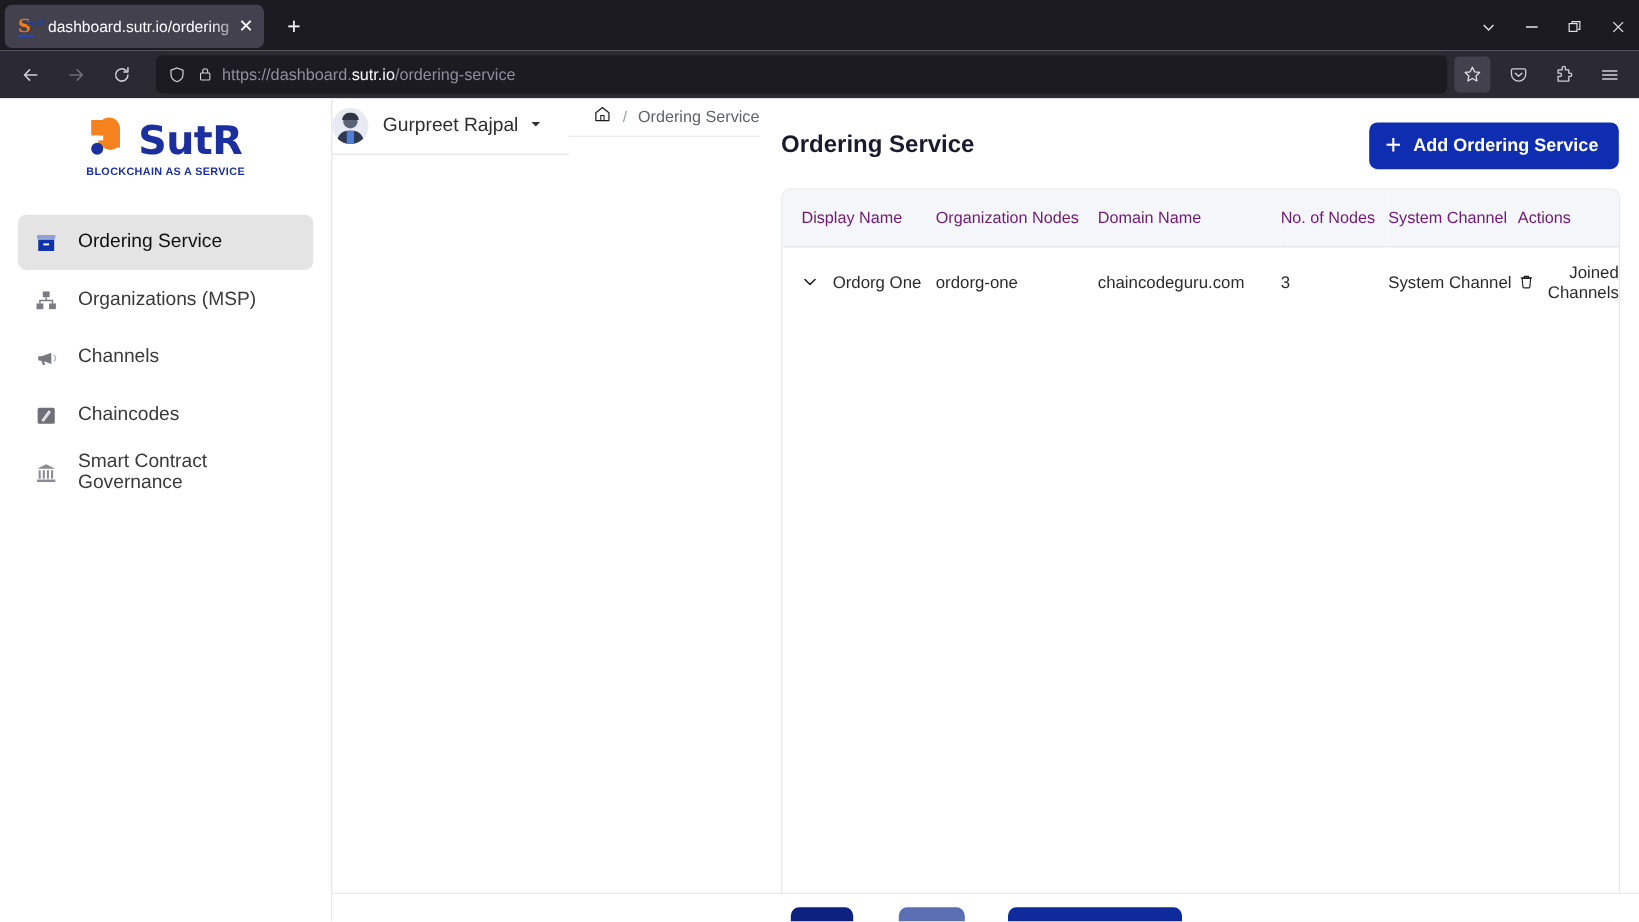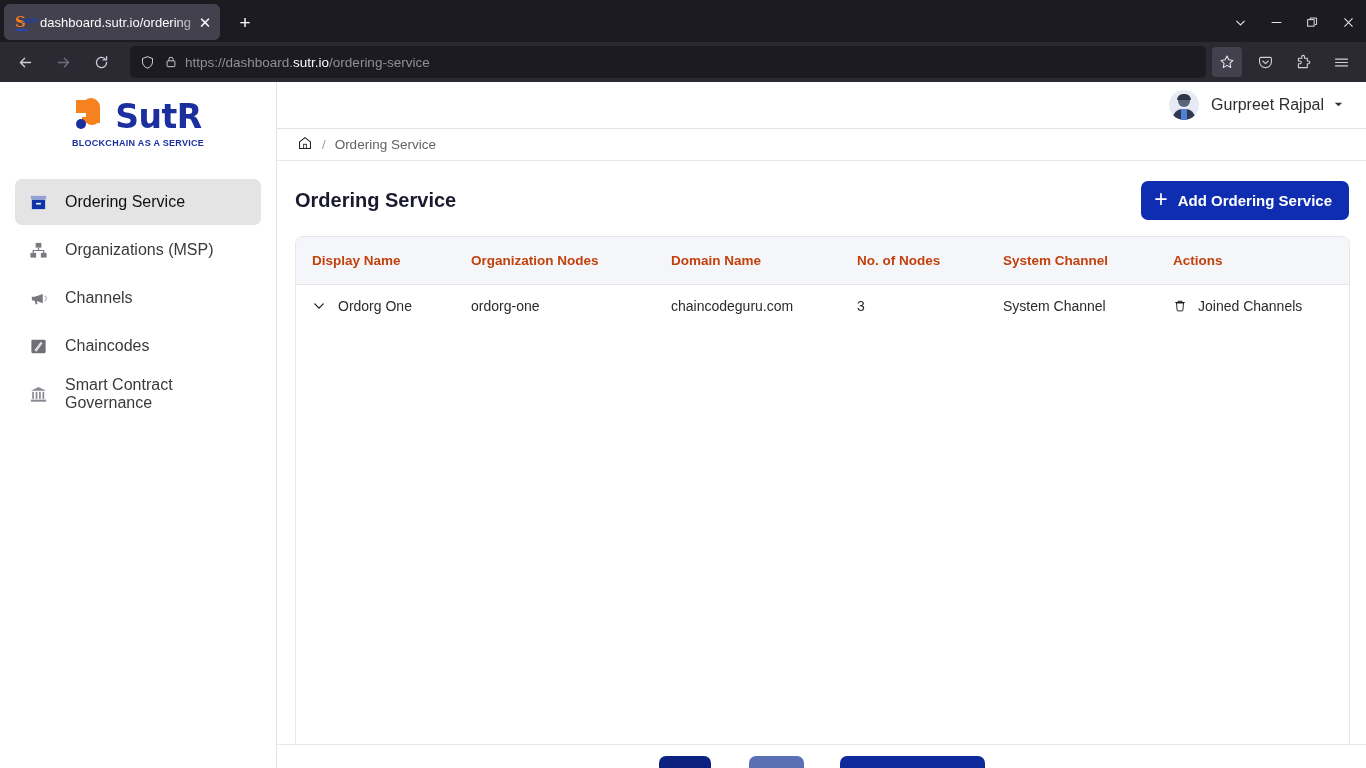--- a/index.html
+++ b/index.html
@@ -113,21 +113,21 @@
   .nav-list { margin-top: 22px; padding: 0 15px; }
   .nav-item {
     display: flex; align-items: center; height: 46px;
     border-radius: 7px; padding-left: 12px; margin-bottom: 2px;
     color: #3a3a3a; font-size: 16px;
   }
   .nav-item.active { background: #e4e4e4; color: #111; }
   .nav-ico { width: 22px; height: 22px; margin-right: 16px; display: flex; align-items: center; justify-content: center; flex: 0 0 22px; }
 
   
-  .content { flex: 1; display: flex; flex-direction: column; min-width: 0; }
+  .content { flex: 1; display: flex; flex-direction: row; min-width: 0; }
   .topbar {
     height: 47px; border-bottom: 1px solid #e3e3e3;
     display: flex; align-items: center; justify-content: flex-end; padding-right: 22px;
   }
   .user { display: flex; align-items: center; }
   .avatar {
     width: 30px; height: 30px; border-radius: 50%; background: #e7eaf3;
     margin-right: 12px; position: relative; overflow: hidden; flex: 0 0 30px;
   }
   .av-head { position: absolute; left: 9px; top: 5px; width: 12px; height: 12px; border-radius: 50%; background: #5a6476; }
@@ -154,21 +154,21 @@
   .add-btn .plus { font-size: 23px; font-weight: normal; margin-right: 10px; line-height: 1; margin-top:-2px;}
 
   .card {
     margin-top: 16px; border: 1px solid #e6e6ea; border-radius: 8px;
     background: #fff; flex: 1; display: flex; flex-direction: column;
     min-height: 0; overflow: hidden;
   }
   table { width: 100%; border-collapse: collapse; }
   thead tr { background: #f4f6fa; }
   th {
-    text-align: left; font-size: 13.5px; font-weight: bold; color: #c2410c;
+    text-align: left; font-size: 13.5px; font-weight: normal; color: #701a75;
     padding: 16px 0 16px 0; border-bottom: 1px solid #e6e6ea;
   }
   td { font-size: 14px; color: #2b2b2b; padding: 13px 0; vertical-align: middle; }
   .c1 { width: 175px; padding-left: 16px; }
   .c2 { width: 200px; }
   .c3 { width: 186px; }
   .c4 { width: 146px; }
   .c5 { width: 170px; }
   .c6 { width: auto; }
   .cell-expand { display: flex; align-items: center; }

